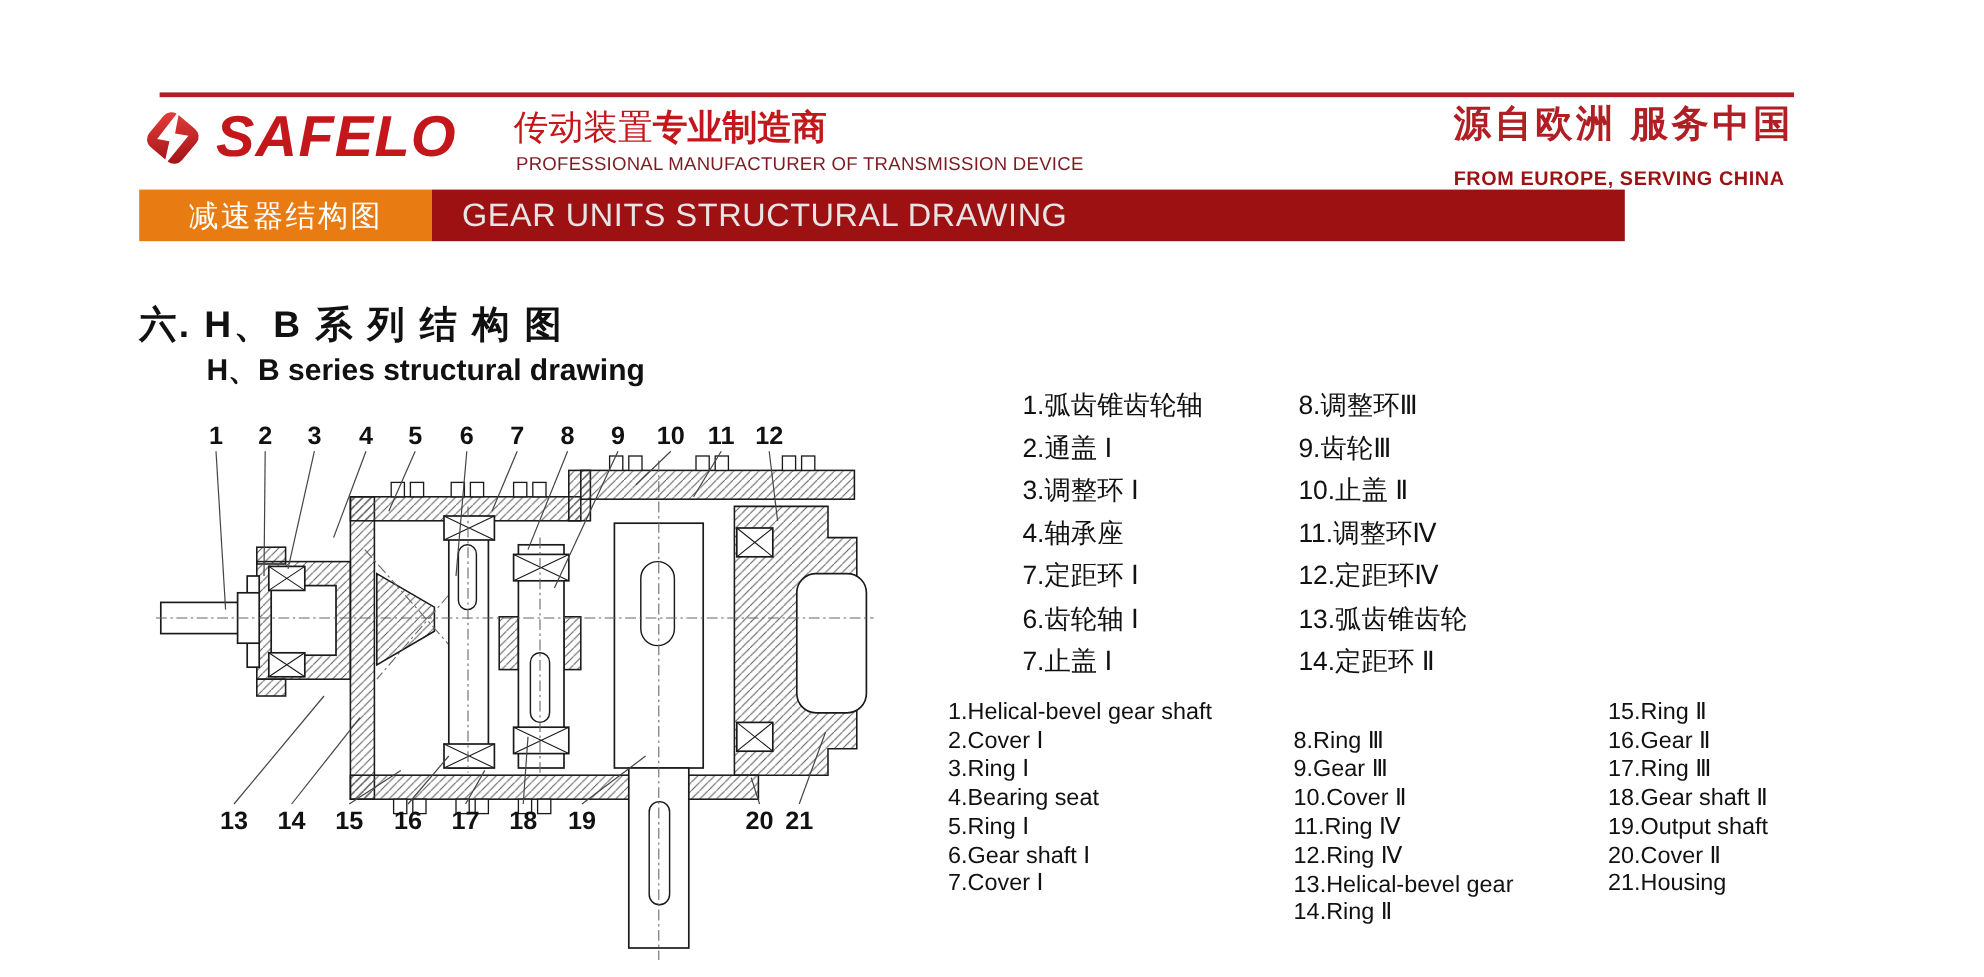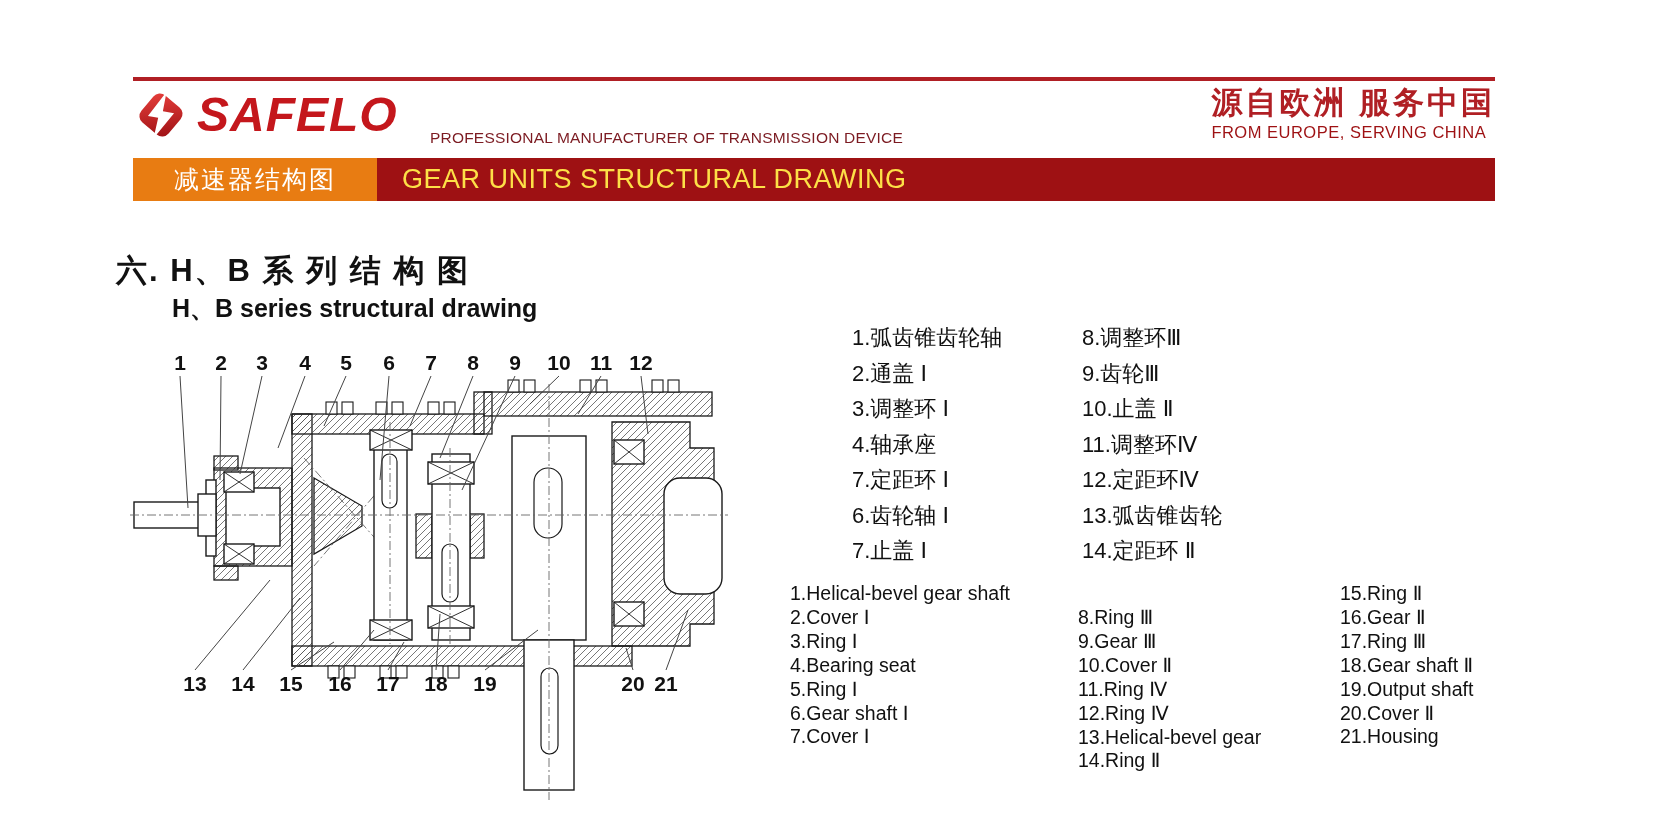--- a/index.html
+++ b/index.html
@@ -1,35 +1,35 @@
 <!DOCTYPE html>
 <html style="--accent-red: #b01f24; --logo-red: #c4171c; --maroon: #7c1b22; --banner-orange: #e87c12; --banner-red: #9e1113;"><head>
 <meta charset="utf-8">
 <style>
   html,body{margin:0;padding:0;background:#fff;}
   .page{position:relative;width:1653px;height:814px;background:#fff;overflow:hidden;
         font-family:"Liberation Sans",sans-serif;color:#111;}
 
   .topline{position:absolute;left:133px;top:77px;width:1362px;height:4px;background:var(--accent-red);}
 
-  .logo{position:absolute;left:133px;top:86px;display:flex;align-items:center;gap:8px;}
+  .logo{position:absolute;left:116px;top:86px;display:flex;align-items:center;gap:8px;}
   .logo-text{font-size:48px;font-weight:700;font-style:italic;letter-spacing:1px;color:var(--logo-red);line-height:1;}
 
   .tagline{position:absolute;left:428px;top:92px;font-size:29px;color:var(--logo-red);line-height:1.1;}
   .tagline .b{font-weight:700;}
   .tagline-en{position:absolute;left:430px;top:129px;font-size:15.5px;color:var(--maroon);letter-spacing:.2px;}
 
   .slogan{position:absolute;right:158px;top:86px;text-align:left;}
   .slogan-cn{font-size:31px;font-weight:700;color:var(--accent-red);letter-spacing:3px;line-height:1.1;}
-  .slogan-en{font-size:16.5px;font-weight:400;color:var(--banner-red);letter-spacing:.5px;margin-top:3px;}
-
-  .banner{position:absolute;left:133px;top:158px;width:1362px;height:43px;display:flex;}
+  .slogan-en{font-size:16.5px;font-weight:700;color:var(--banner-red);letter-spacing:.5px;margin-top:20px;}
+
+  .banner{position:absolute;left:116px;top:158px;width:1238px;height:43px;display:flex;}
   .banner-orange{width:244px;background:var(--banner-orange);color:#fff;font-size:25px;
                  display:flex;align-items:center;justify-content:center;letter-spacing:2px;}
-  .banner-red{flex:1;background:var(--banner-red);color:#fde047;font-size:27px;
+  .banner-red{flex:1;background:var(--banner-red);color:#e5e5e5;font-size:27px;
               display:flex;align-items:center;padding-left:25px;letter-spacing:.5px;}
 
   .title-cn{position:absolute;left:116px;top:250px;font-size:31px;font-weight:700;letter-spacing:2px;}
   .title-en{position:absolute;left:172px;top:292px;font-size:25px;font-weight:700;}
 
   .drawing{position:absolute;left:128px;top:330px;width:620px;height:475px;}
   .part{fill:#fff;stroke:#1a1a1a;stroke-width:1.4;}
   .hatched{fill:url(#hatch);stroke:#1a1a1a;stroke-width:1.3;}
   .slot{fill:none;stroke:#1a1a1a;stroke-width:1.2;}
   .cl{stroke:#666;stroke-width:.9;stroke-dasharray:9 3 2 3;fill:none;}
@@ -58,20 +58,21 @@
           <stop offset="0" stop-color="#e8403c"></stop>
             <stop offset="1" stop-color="#9c1014"></stop>
         </linearGradient>
       </defs>
       <rect x="11" y="12" width="38" height="38" rx="9" transform="rotate(40 30 31)" fill="url(#lg)"></rect>
       <path d="M36 6 L16 32 L27 34 L22 56 L44 29 L32 27 Z" fill="#fff"></path>
     </svg>
     <span class="logo-text">SAFELO</span>
   </div>
 
+  <div class="tagline"><span>传动装置</span><span class="b">专业制造商</span></div>
   <div class="tagline-en">PROFESSIONAL MANUFACTURER OF TRANSMISSION DEVICE</div>
 
   <div class="slogan">
     <div class="slogan-cn">源自欧洲 服务中国</div>
     <div class="slogan-en">FROM EUROPE, SERVING CHINA</div>
   </div>
 
   <div class="banner">
     <div class="banner-orange">减速器结构图</div>
     <div class="banner-red">GEAR UNITS STRUCTURAL DRAWING</div>

